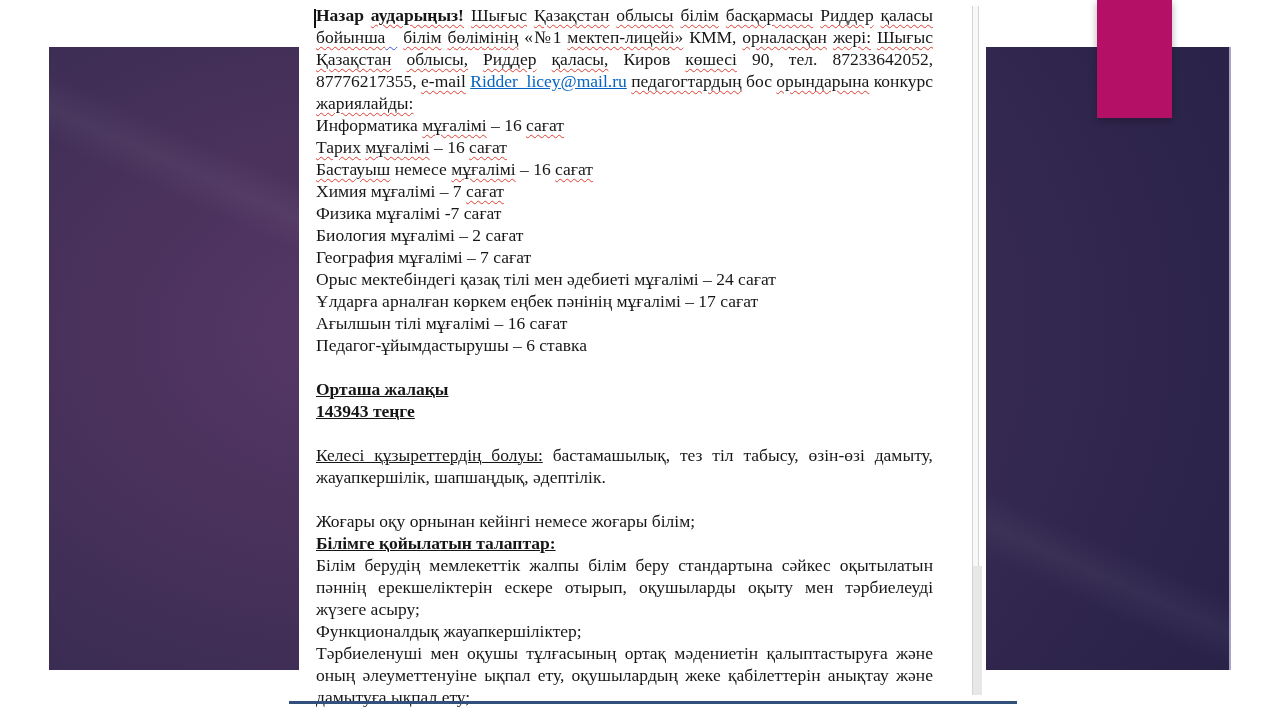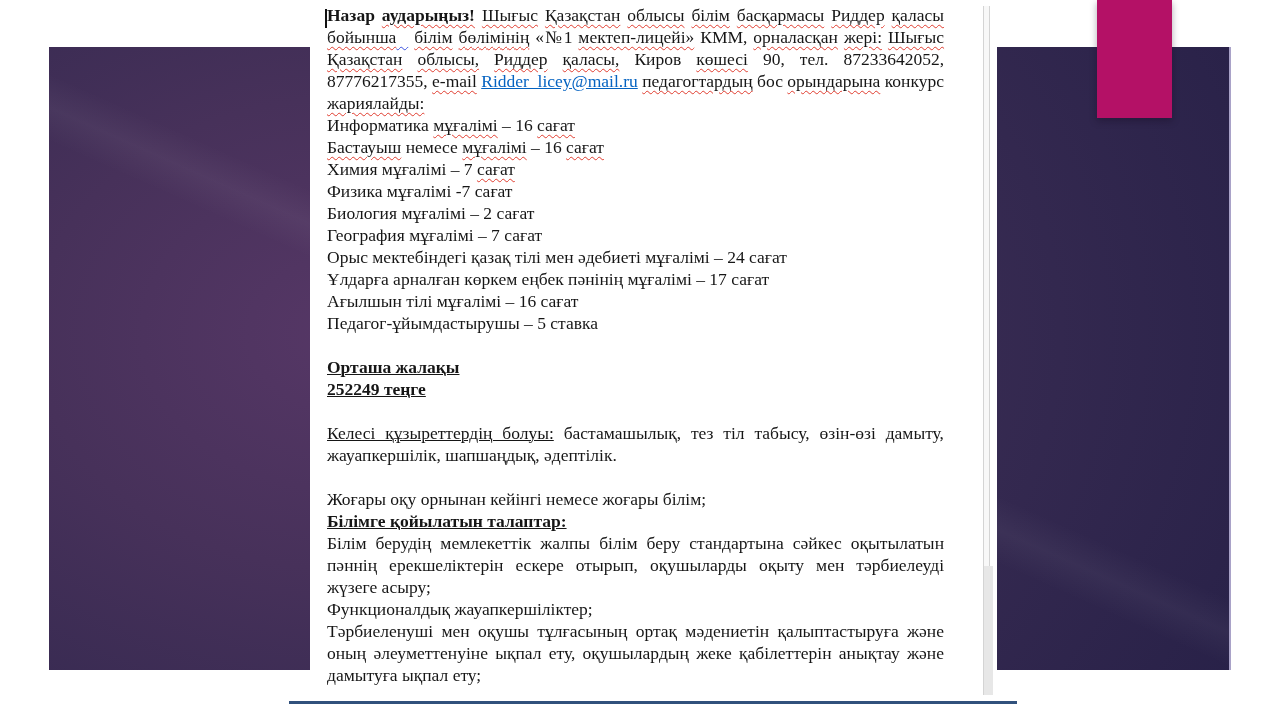--- a/index.html
+++ b/index.html
@@ -22,21 +22,21 @@
 
   
   .magenta-bar {
     position: absolute; left: 1097px; top: 0; width: 75px; height: 118px;
     background: #b41166;
     box-shadow: 0 3px 7px rgba(20,10,30,0.35);
   }
 
   
   .text-box {
-    position: absolute; left: 310px; top: 0; width: 687px; height: 720px;
+    position: absolute; left: 299px; top: 0; width: 687px; height: 720px;
     background: #ffffff;
   }
   .doc-text {
     position: absolute; left: 17px; top: 4px; width: 617px;
     font-size: 17.5px; line-height: 22px; color: #161616;
   }
   .para { margin: 0; }
   .para.justify { text-align: justify; }
   .para.blank { height: 22px; }
   .bold { font-weight: bold; }
@@ -78,32 +78,33 @@
 
 <div class="slide">
   <div class="purple-panel"></div>
   <div class="magenta-bar"></div>
 
   <div class="text-box">
     <div class="cursor"></div>
     <div class="doc-text">
         <div class="para justify"><span class="bold">Назар </span><span class="bold wavy-red">аударыңыз!</span><span> </span><span class="wavy-red">Шығыс</span><span> </span><span class="wavy-red">Қазақстан</span><span> </span><span class="wavy-red">облысы</span><span> </span><span class="wavy-red">білім</span><span> </span><span class="wavy-red">басқармасы</span><span> </span><span class="wavy-red">Риддер</span><span> </span><span class="wavy-red">қаласы</span><span> </span><span class="wavy-red">бойынша</span><span class="wavy-blue">&nbsp;&nbsp;</span><span> </span><span class="wavy-red">білім</span><span> </span><span class="wavy-red">бөлімінің</span><span> «№1 </span><span class="wavy-red">мектеп-лицейі»</span><span> КММ, </span><span class="wavy-red">орналасқан</span><span> </span><span class="wavy-red">жері:</span><span> </span><span class="wavy-red">Шығыс</span><span> </span><span class="wavy-red">Қазақстан</span><span> </span><span class="wavy-red">облысы,</span><span> </span><span class="wavy-red">Риддер</span><span> </span><span class="wavy-red">қаласы,</span><span> Киров </span><span class="wavy-red">көшесі</span><span> 90, тел. 87233642052, 87776217355, </span><span class="wavy-red">e-mail</span><span> </span><a href="#" class="link">Ridder_licey@mail.ru</a><span> </span><span class="wavy-red">педагогтардың</span><span> бос </span><span class="wavy-red">орындарына</span><span> конкурс </span><span class="wavy-red">жариялайды:</span></div>
         <div class="para"><span>Информатика </span><span class="wavy-red">мұғалімі</span><span> – 16 </span><span class="wavy-red">сағат</span></div>
+        <div class="para"><span class="wavy-red">Тарих</span><span> </span><span class="wavy-red">мұғалімі</span><span> – 16 </span><span class="wavy-red">сағат</span></div>
         <div class="para"><span class="wavy-red">Бастауыш</span><span> немесе </span><span class="wavy-red">мұғалімі</span><span> – 16 </span><span class="wavy-red">сағат</span></div>
         <div class="para"><span>Химия мұғалімі – 7 </span><span class="wavy-red">сағат</span></div>
         <div class="para"><span>Физика мұғалімі -7 сағат</span></div>
         <div class="para"><span>Биология мұғалімі – 2 сағат</span></div>
         <div class="para"><span>География мұғалімі – 7 сағат</span></div>
         <div class="para"><span>Орыс мектебіндегі қазақ тілі мен әдебиеті мұғалімі – 24 сағат</span></div>
         <div class="para"><span>Ұлдарға арналған көркем еңбек пәнінің мұғалімі – 17 сағат</span></div>
         <div class="para"><span>Ағылшын тілі мұғалімі – 16 сағат</span></div>
-        <div class="para"><span>Педагог-ұйымдастырушы – 5 ставка</span></div>
+        <div class="para"><span>Педагог-ұйымдастырушы – 6 ставка</span></div>
         <div class="para blank">&nbsp;</div>
         <div class="para"><span class="bold ul">Орташа жалақы</span></div>
-        <div class="para"><span class="bold ul"> 252249 теңге</span></div>
+        <div class="para"><span class="bold ul"> 143943 теңге</span></div>
         <div class="para blank">&nbsp;</div>
         <div class="para justify"><span class="ul"> </span><span class="ul">Келесі құзыреттердің болуы:</span><span> бастамашылық, тез тіл табысу, өзін-өзі дамыту, жауапкершілік, шапшаңдық, әдептілік.</span></div>
         <div class="para blank">&nbsp;</div>
         <div class="para"><span>Жоғары оқу орнынан кейінгі немесе жоғары білім;</span></div>
         <div class="para"><span class="bold ul">Білімге қойылатын талаптар:</span></div>
         <div class="para justify"><span> Білім берудің мемлекеттік жалпы білім беру стандартына сәйкес оқытылатын пәннің ерекшеліктерін ескере отырып, оқушыларды оқыту мен тәрбиелеуді жүзеге асыру;</span></div>
         <div class="para"><span>Функционалдық жауапкершіліктер;</span></div>
         <div class="para justify"><span>Тәрбиеленуші мен оқушы тұлғасының ортақ мәдениетін қалыптастыруға және оның әлеуметтенуіне ықпал ету, оқушылардың жеке қабілеттерін анықтау және дамытуға ықпал ету;</span></div>
       </div>
     <div class="scroll-track">

